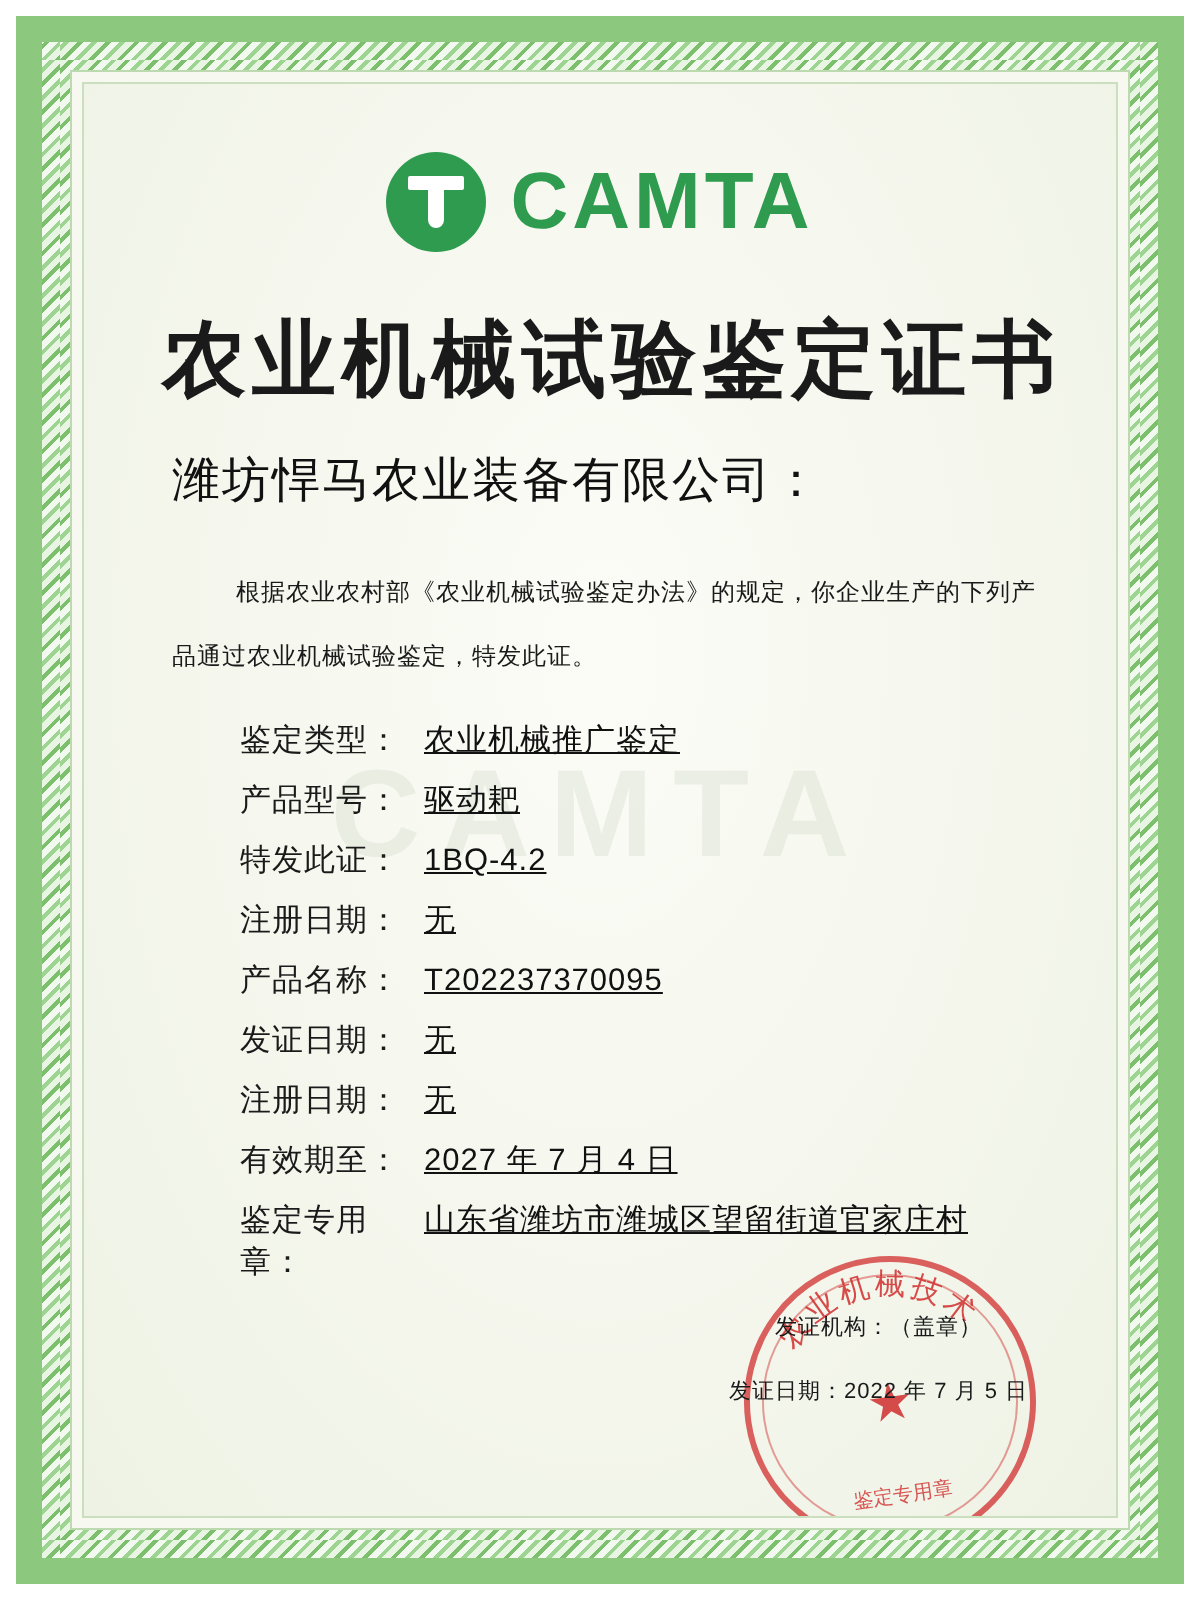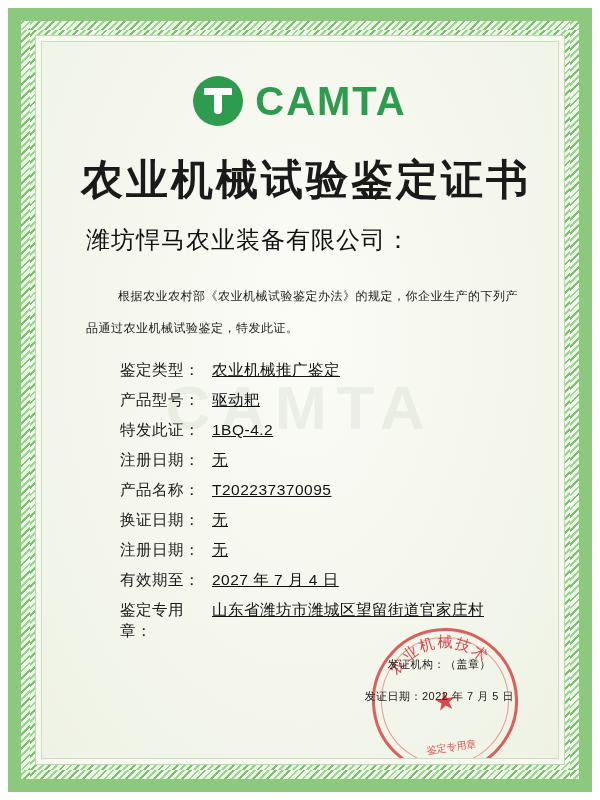--- a/index.html
+++ b/index.html
@@ -308,21 +308,21 @@
         <span class="field-label">注册日期：</span>
         <span class="field-value">无</span>
       </div>
 
       <div class="field-row">
         <span class="field-label">产品名称：</span>
         <span class="field-value">T202237370095</span>
       </div>
 
       <div class="field-row">
-        <span class="field-label">换证日期：</span>
+        <span class="field-label">发证日期：</span>
         <span class="field-value">无</span>
       </div>
 
       <div class="field-row">
         <span class="field-label">注册日期：</span>
         <span class="field-value">无</span>
       </div>
 
       <div class="field-row">
         <span class="field-label">有效期至：</span>

